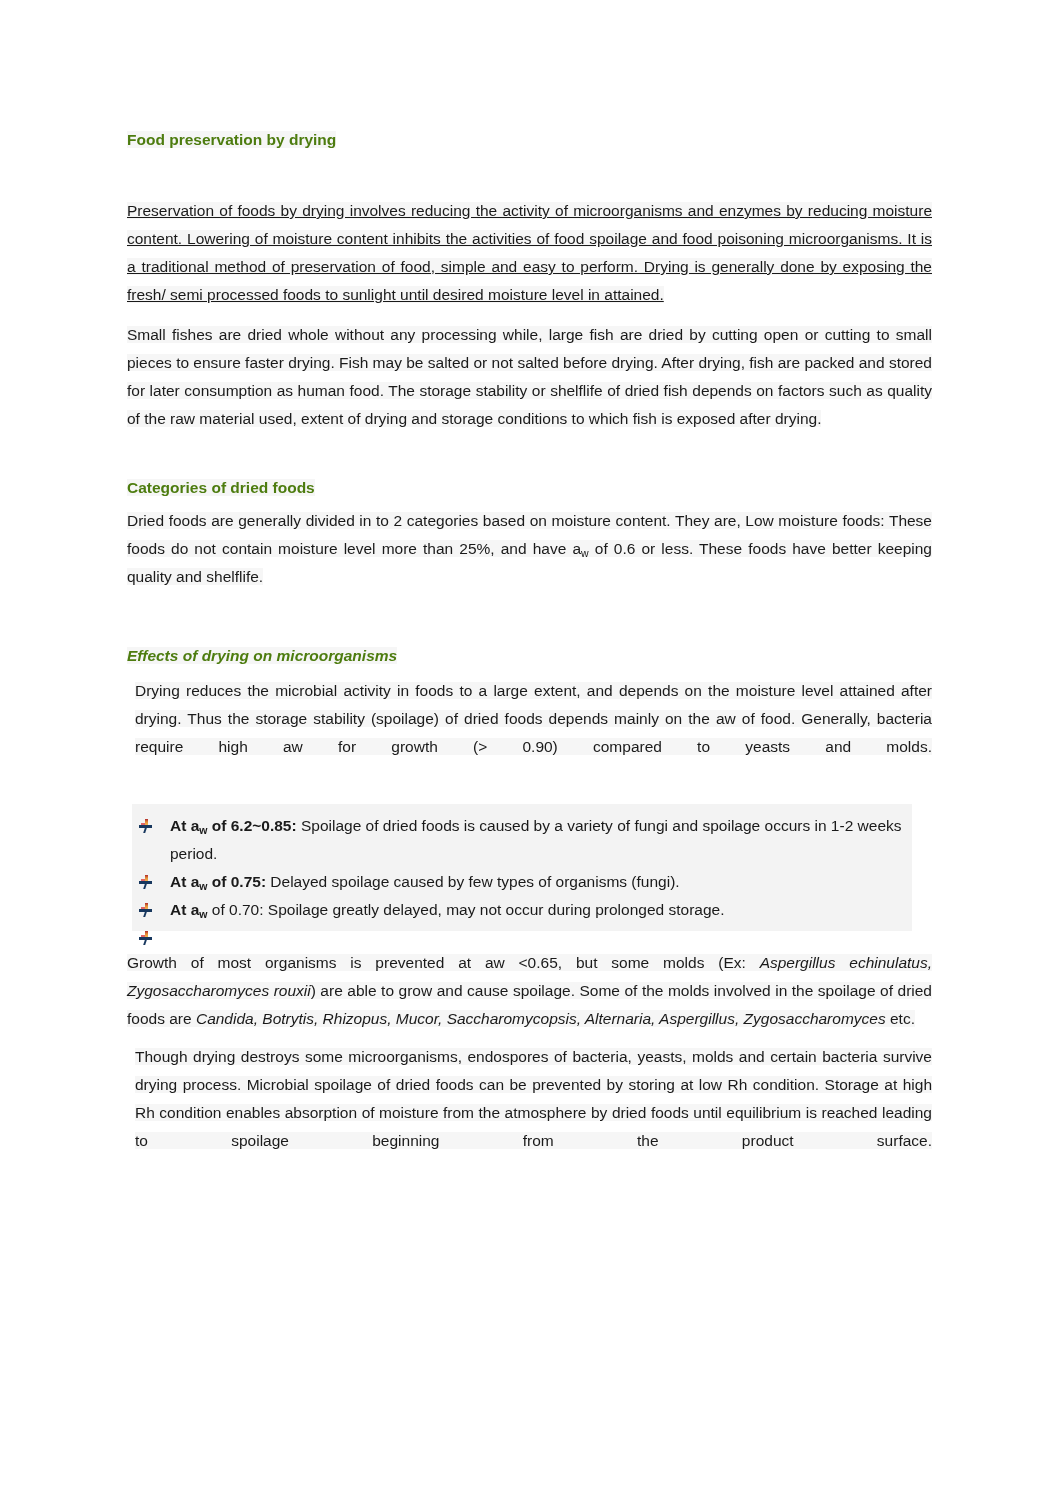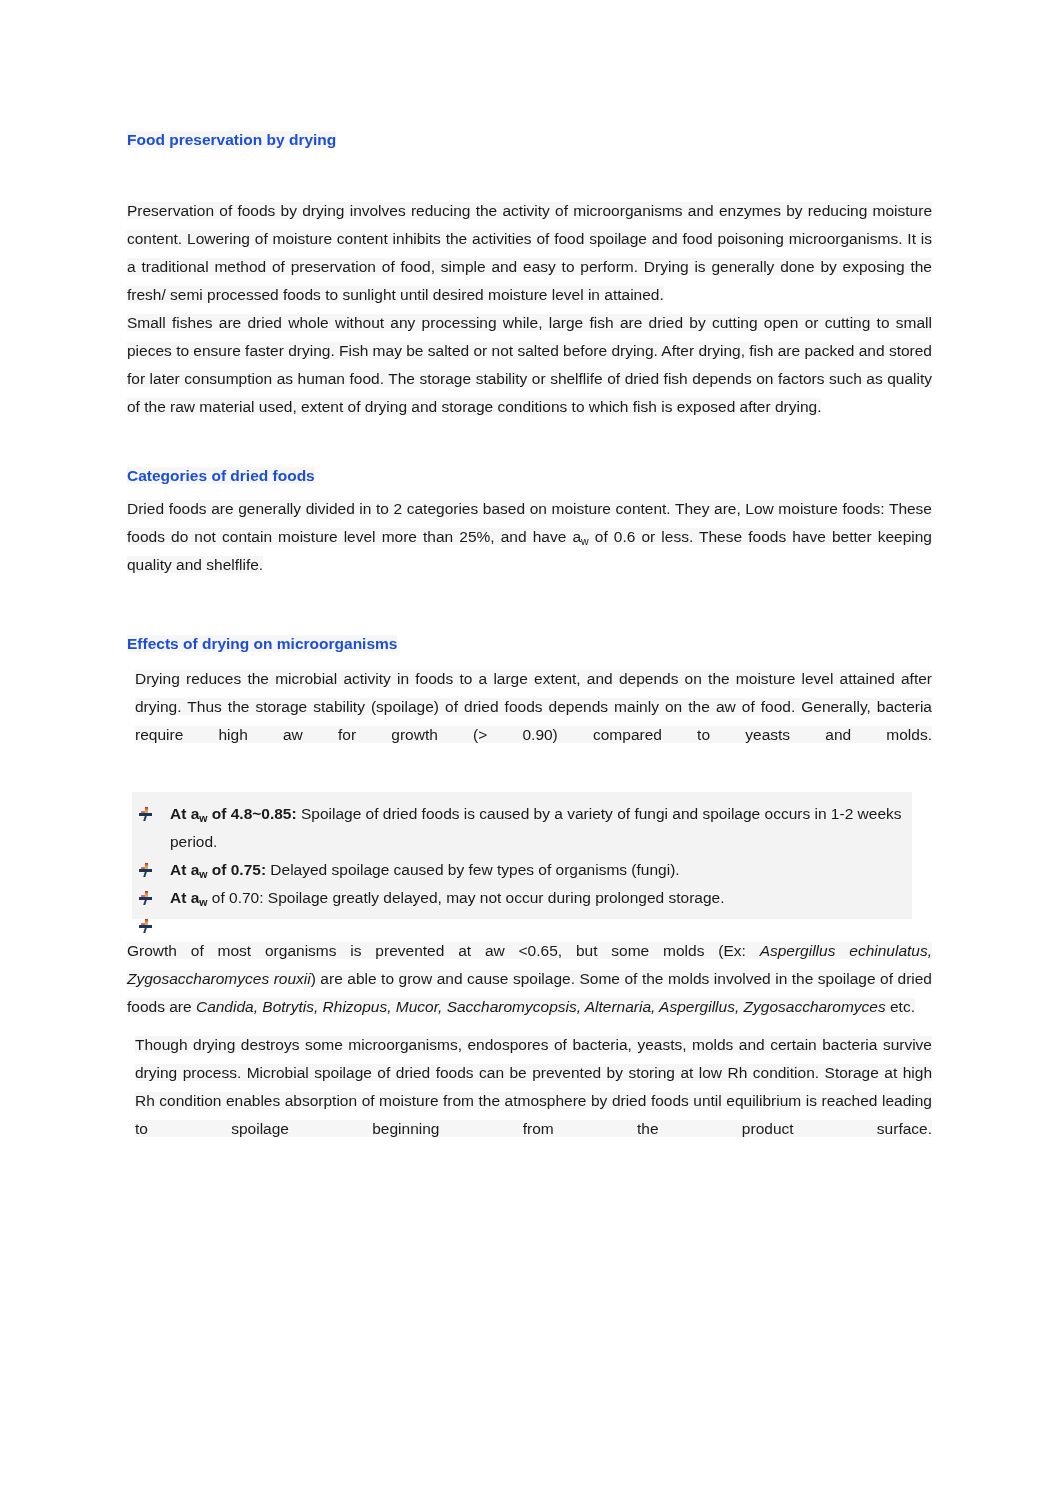--- a/index.html
+++ b/index.html
@@ -11,29 +11,29 @@
   .page {
     box-sizing: border-box;
     width: 1058px; height: 1497px;
     padding: 126px 126px 0 127px;
     font-size: 15.5px;
     line-height: 28px;
   }
   .hl { background: #f6f6f6; }
   h1, h2, h3 {
     font-size: 15.5px; line-height: 28px; font-weight: 700;
-    margin: 0; padding: 0; text-align: left; color: #1d4ed8;
+    margin: 0; padding: 0; text-align: left; color: #4d7c0f;
   }
   p { margin: 0; padding: 0; text-align: justify; }
   .mt-title-gap { margin-bottom: 43px; }
-  .mb-12 { margin-bottom: 0; }
+  .mb-12 { margin-bottom: 12px; text-decoration: underline; }
   .mt-41 { margin-top: 41px; }
   .mt-5  { margin-top: 5px; }
   .mt-23 { margin-top: 23px; }
-  .mt-51 { margin-top: 51px; }
+  .mt-51 { margin-top: 51px; font-style: italic; }
   .mt-7  { margin-top: 7px; }
   .mt-18 { margin-top: 18px; }
   .mt-10 { margin-top: 10px; }
   .last-justify { text-align-last: justify; margin-left: 8px; }
   .sub { font-size: 10.5px; vertical-align: -3px; line-height: 0; }
 
   ul.bullets {
     list-style: none;
     margin: 43px 0 0 5px;
     padding: 8px 0 7px 0;
@@ -69,21 +69,21 @@
   <p class="mt-7 last-justify"><span class="hl">Drying reduces the microbial activity in foods to a large extent, and depends on the moisture level attained after drying. Thus the storage stability (spoilage) of dried foods depends mainly on the aw of food. Generally, bacteria require high aw for growth (&gt; 0.90) compared to yeasts and molds.</span></p>
 
   <ul class="bullets">
     <li>
       <span class="bicon">
           <span class="br"></span>
           <span class="bv"></span>
           <span class="bh"></span>
           <span class="bt"></span>
         </span>
-      <span><span style="font-weight: 700;">At a</span><span class="sub" style="font-weight: 700;">w</span><span style="font-weight: 700;"> of 4.8~0.85: </span><span>Spoilage of dried foods is caused by a variety of fungi and spoilage occurs in 1-2 weeks period.</span></span>
+      <span><span style="font-weight: 700;">At a</span><span class="sub" style="font-weight: 700;">w</span><span style="font-weight: 700;"> of 6.2~0.85: </span><span>Spoilage of dried foods is caused by a variety of fungi and spoilage occurs in 1-2 weeks period.</span></span>
     </li>
     <li>
       <span class="bicon">
           <span class="br"></span>
           <span class="bv"></span>
           <span class="bh"></span>
           <span class="bt"></span>
         </span>
       <span><span style="font-weight: 700;">At a</span><span class="sub" style="font-weight: 700;">w</span><span style="font-weight: 700;"> of 0.75: </span><span>Delayed spoilage caused by few types of organisms (fungi).</span></span>
     </li>

